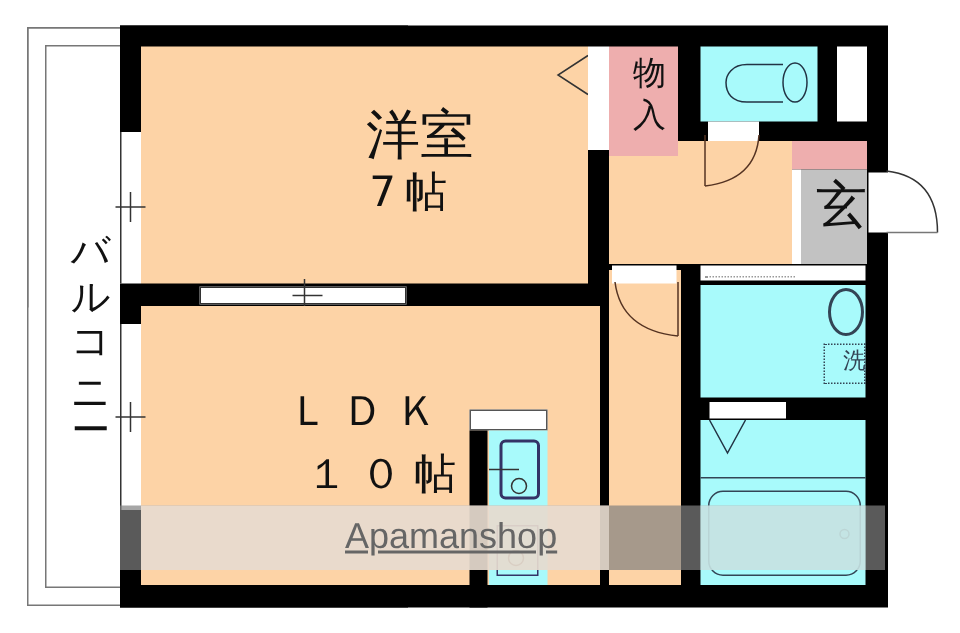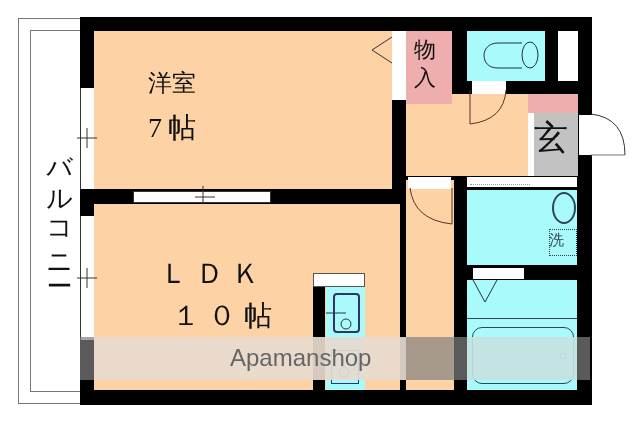--- a/index.html
+++ b/index.html
@@ -4,40 +4,40 @@
 <style>
   html, body { margin:0; padding:0; background:#ffffff; }
   body { width:640px; height:422px; position:relative; overflow:hidden; font-family:"DejaVu Sans", sans-serif; }
   .abs { position:absolute; box-sizing:border-box; }
   .wall { background:#000; }
   .room-beige { background:#fdd3a6; }
   .room-cyan { background:#a8fafb; }
   .room-pink { background:#eeaeae; }
   .room-gray { background:#c2c2c2; }
   .white { background:#fff; }
-  .label { color:#111; text-align:left; line-height:1.15;font-family:Liberation Serif, serif; }
+  .label { color:#111; text-align:right; line-height:1.15; }
   .vtext { writing-mode: vertical-rl; text-orientation: upright; letter-spacing:4px; }
   svg { position:absolute; overflow:visible; }
   .watermark-band { background:rgba(255,255,255,0.55); }
-  .watermark-text { color:#666; font-size:24px; font-family:"Liberation Sans", sans-serif; }
+  .watermark-text { color:#666; font-size:24px; font-family:"Liberation Sans", sans-serif;text-decoration:underline; }
 </style>
 </head>
 <body>
 
 <div class="abs" style="left:18px;top:18px;width:64px;height:187px;border:1px solid #777;border-right:none;border-bottom:none;"></div>
 <div class="abs" style="left:18px;top:18px;width:64px;height:386px;border:1px solid #777;border-right:none;"></div>
 <div class="abs" style="left:30px;top:30px;width:52px;height:362px;border:1px solid #777;border-right:none;"></div>
 <div class="abs label vtext" style="left:38px;top:138px;width:36px;font-size:26px;">バルコニー</div>
 
 <div class="abs wall" style="left:80px;top:17px;width:192px;height:388px;"></div>
 <div class="abs wall" style="left:80px;top:17px;width:512px;height:388px;"></div>
 
 <div class="abs room-beige" style="left:94px;top:31px;width:298px;height:158px;"></div>
-<div class="abs label" style="left:148px;top:70px;width:140px;font-size:24px;">洋室</div>
-<div class="abs label" style="left:148px;top:112px;width:140px;font-size:28px;letter-spacing:6px;">7帖</div>
+<div class="abs label" style="left:176px;top:70px;width:140px;font-size:36px;">洋室</div>
+<div class="abs label" style="left:164px;top:112px;width:140px;font-size:28px;letter-spacing:6px;">7帖</div>
 
 <svg style="left:370px;top:35px;" width="30" height="30">
     <polyline points="22,2 2,15 22,28" fill="none" stroke="#333" stroke-width="1"></polyline>
   </svg>
 
 <div class="abs white" style="left:80px;top:88px;width:14px;height:101px;border-left:1px solid #333;"></div>
 <svg style="left:77px;top:128px;" width="20" height="20">
     <line x1="0" y1="10" x2="20" y2="10" stroke="#333"></line>
     <line x1="10" y1="0" x2="10" y2="20" stroke="#333"></line>
   </svg>

